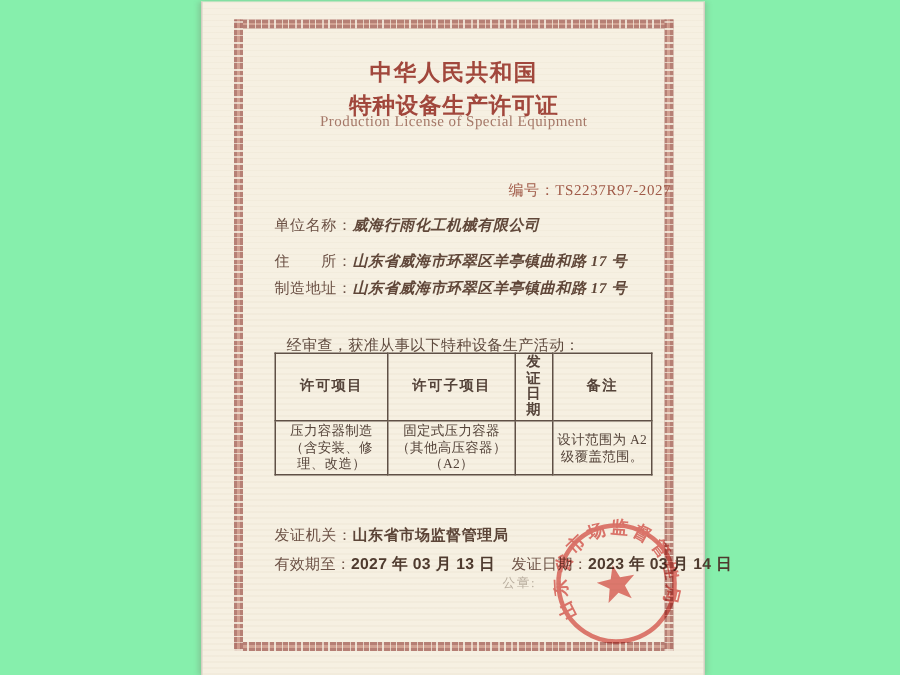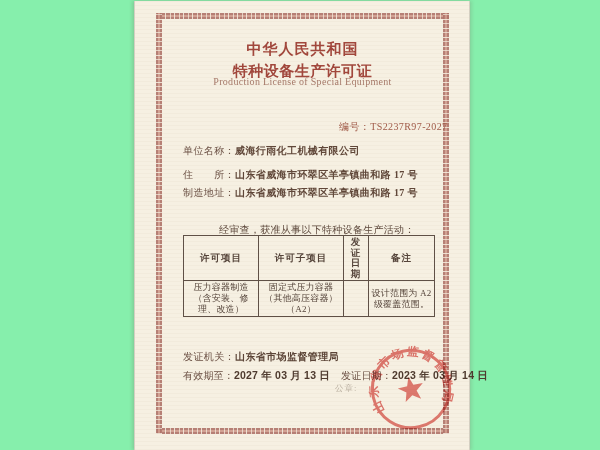--- a/index.html
+++ b/index.html
@@ -41,22 +41,22 @@
   .abs{position:absolute;}
   .center{left:21px;width:293px;text-align:center;}
   .title-cn{
     font-family:"Liberation Sans","DejaVu Sans",sans-serif;
     font-weight:bold;color:#a1473c;font-size:15px;line-height:17px;letter-spacing:1px;
   }
   .title-en{color:#a57868;font-size:10px;line-height:12px;letter-spacing:0.3px;}
   .serial{font-size:10px;color:#a05a48;letter-spacing:0.4px;}
   .field{font-size:10px;color:#6b5044;letter-spacing:0.4px;line-height:13px;white-space:nowrap;}
   .field .flabel{color:#6b5044;}
-  .field .fvalue{color:#604739;font-weight:600;}
-  .approval{font-size:10px;color:#5f4a3e;letter-spacing:0.3px;margin-left:28px;}
+  .field .fvalue{color:#604739;font-weight:600;font-style:italic;}
+  .approval{font-size:10px;color:#5f4a3e;letter-spacing:0.3px;}
   
   table.license{
     border-collapse:collapse;table-layout:fixed;
     width:251px;background:transparent;
   }
   table.license,table.license th,table.license td{border:1px solid #5f5046;}
   table.license{border-width:1.5px;}
   table.license th{
     font-size:9.5px;font-weight:600;color:#55443a;text-align:center;
     height:21px;padding:1px 2px;letter-spacing:1px;line-height:10.5px;

